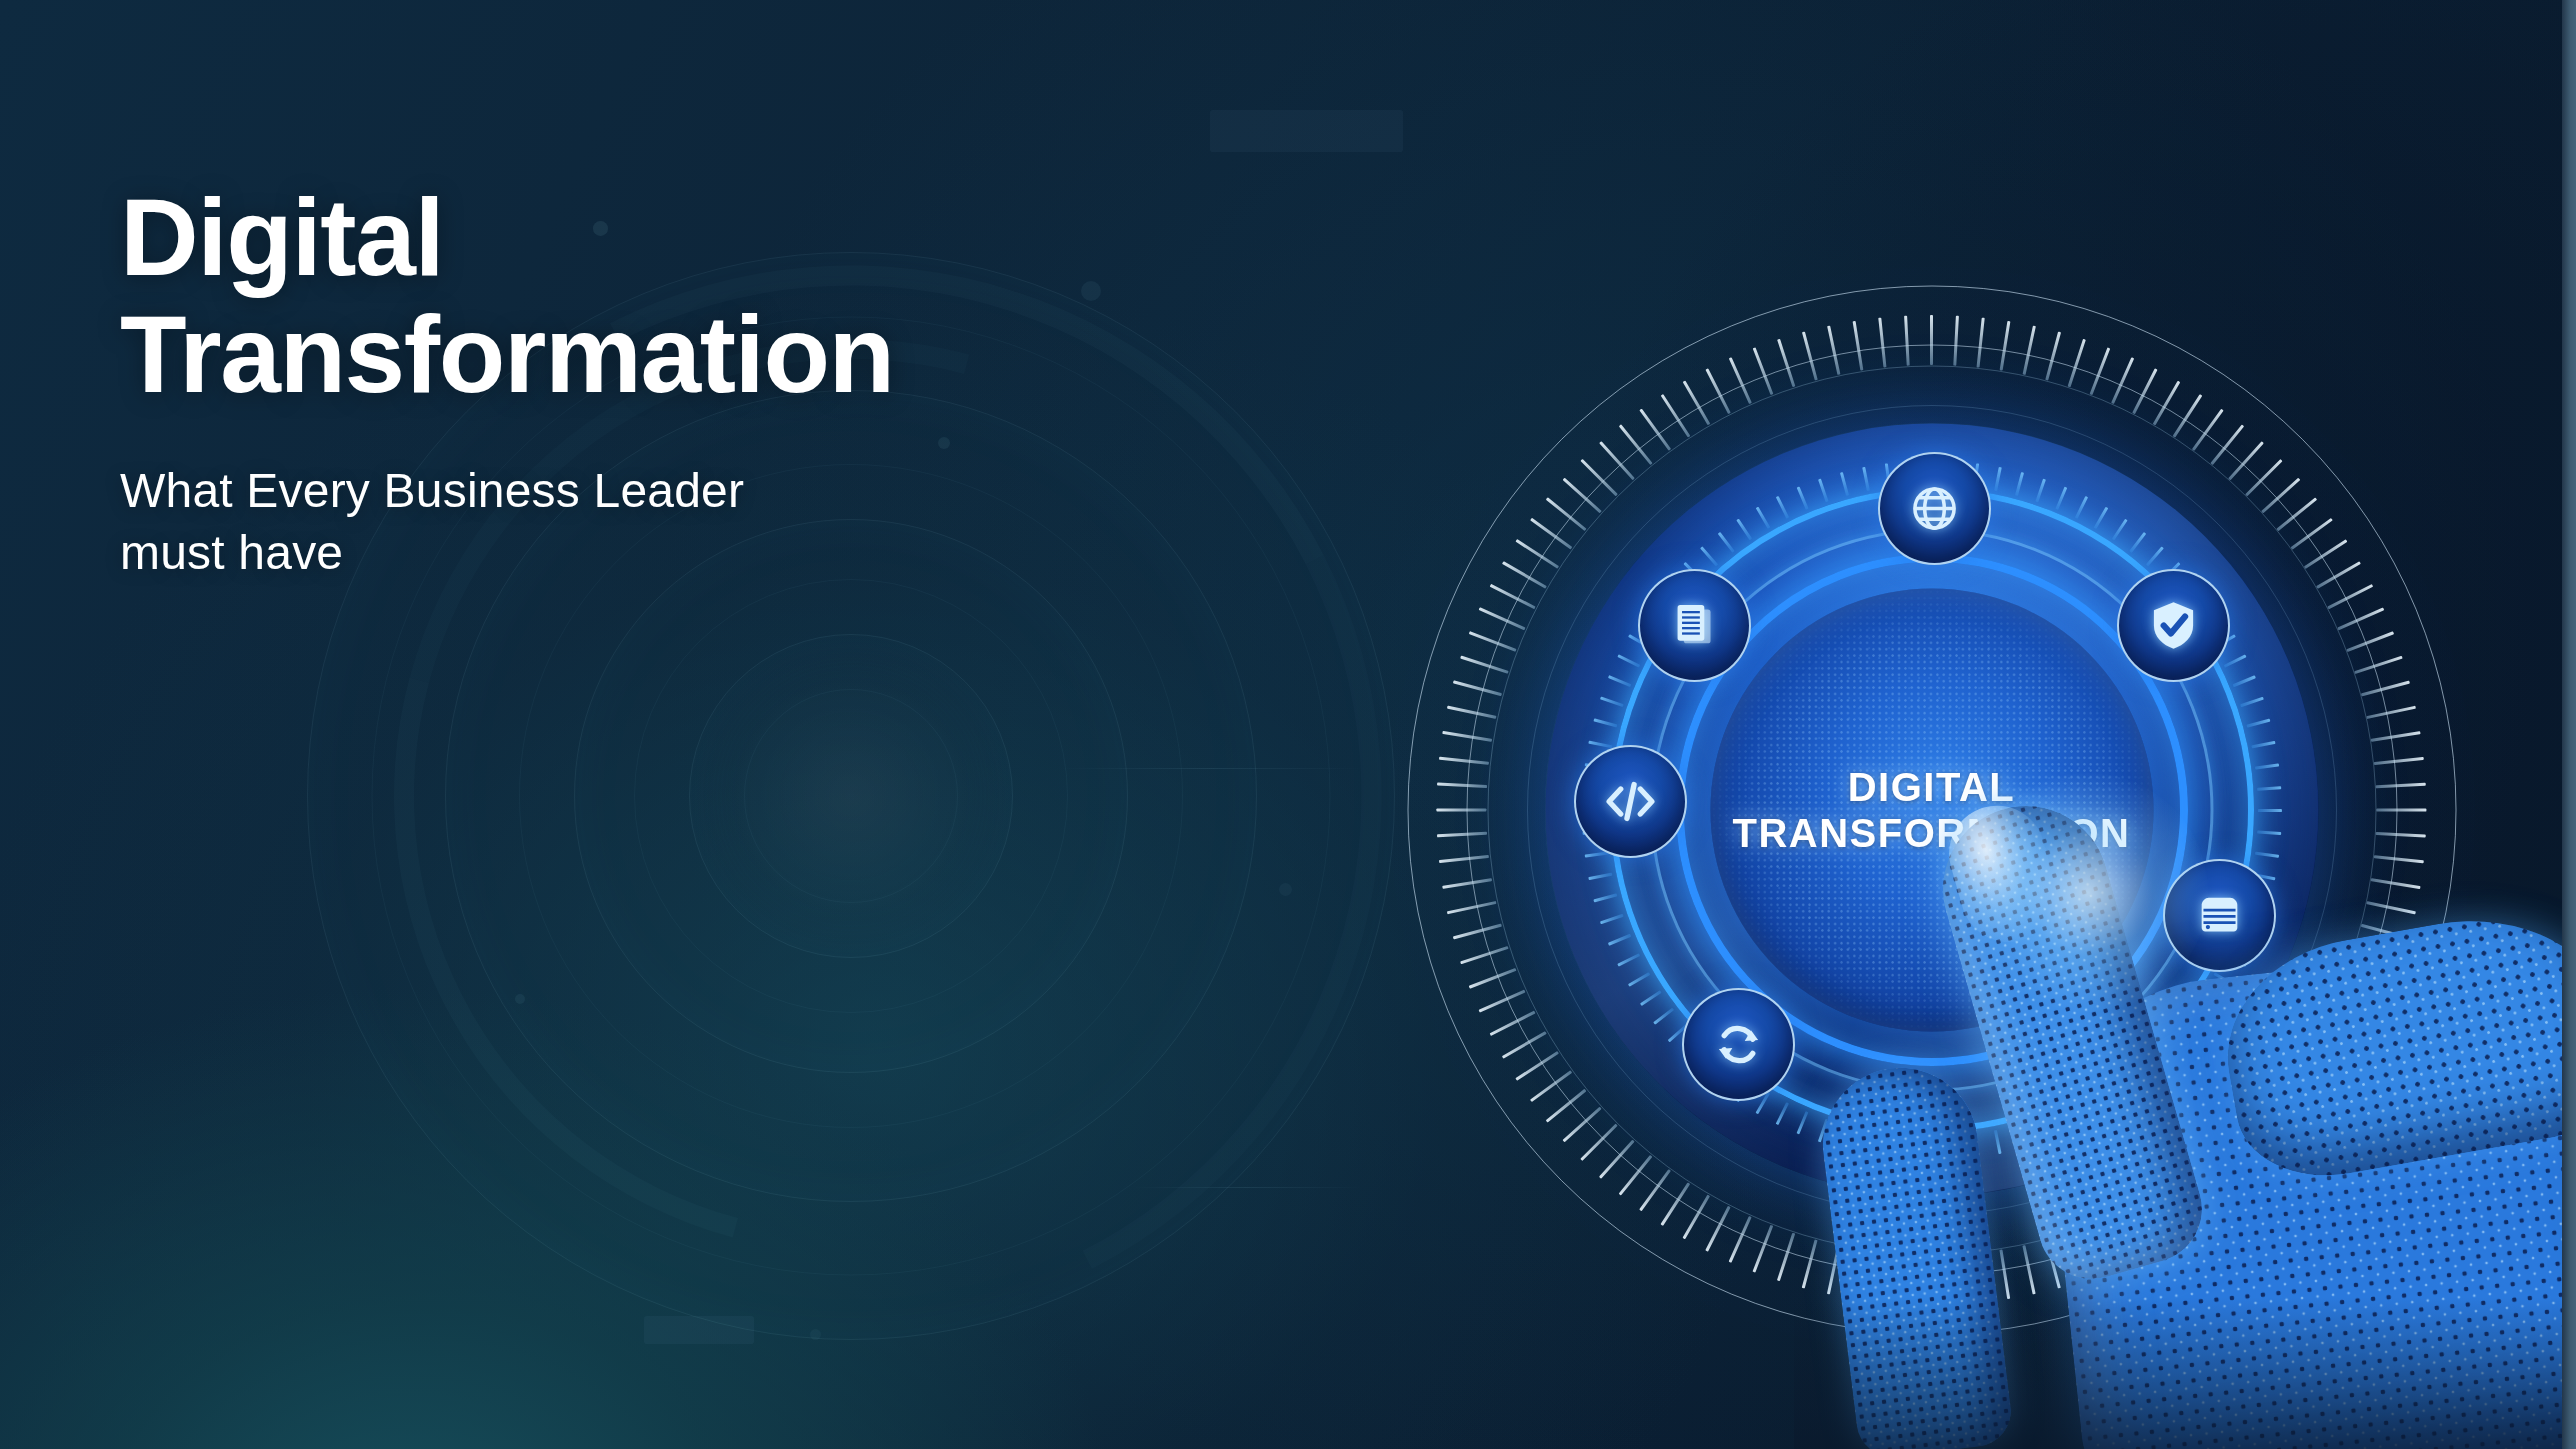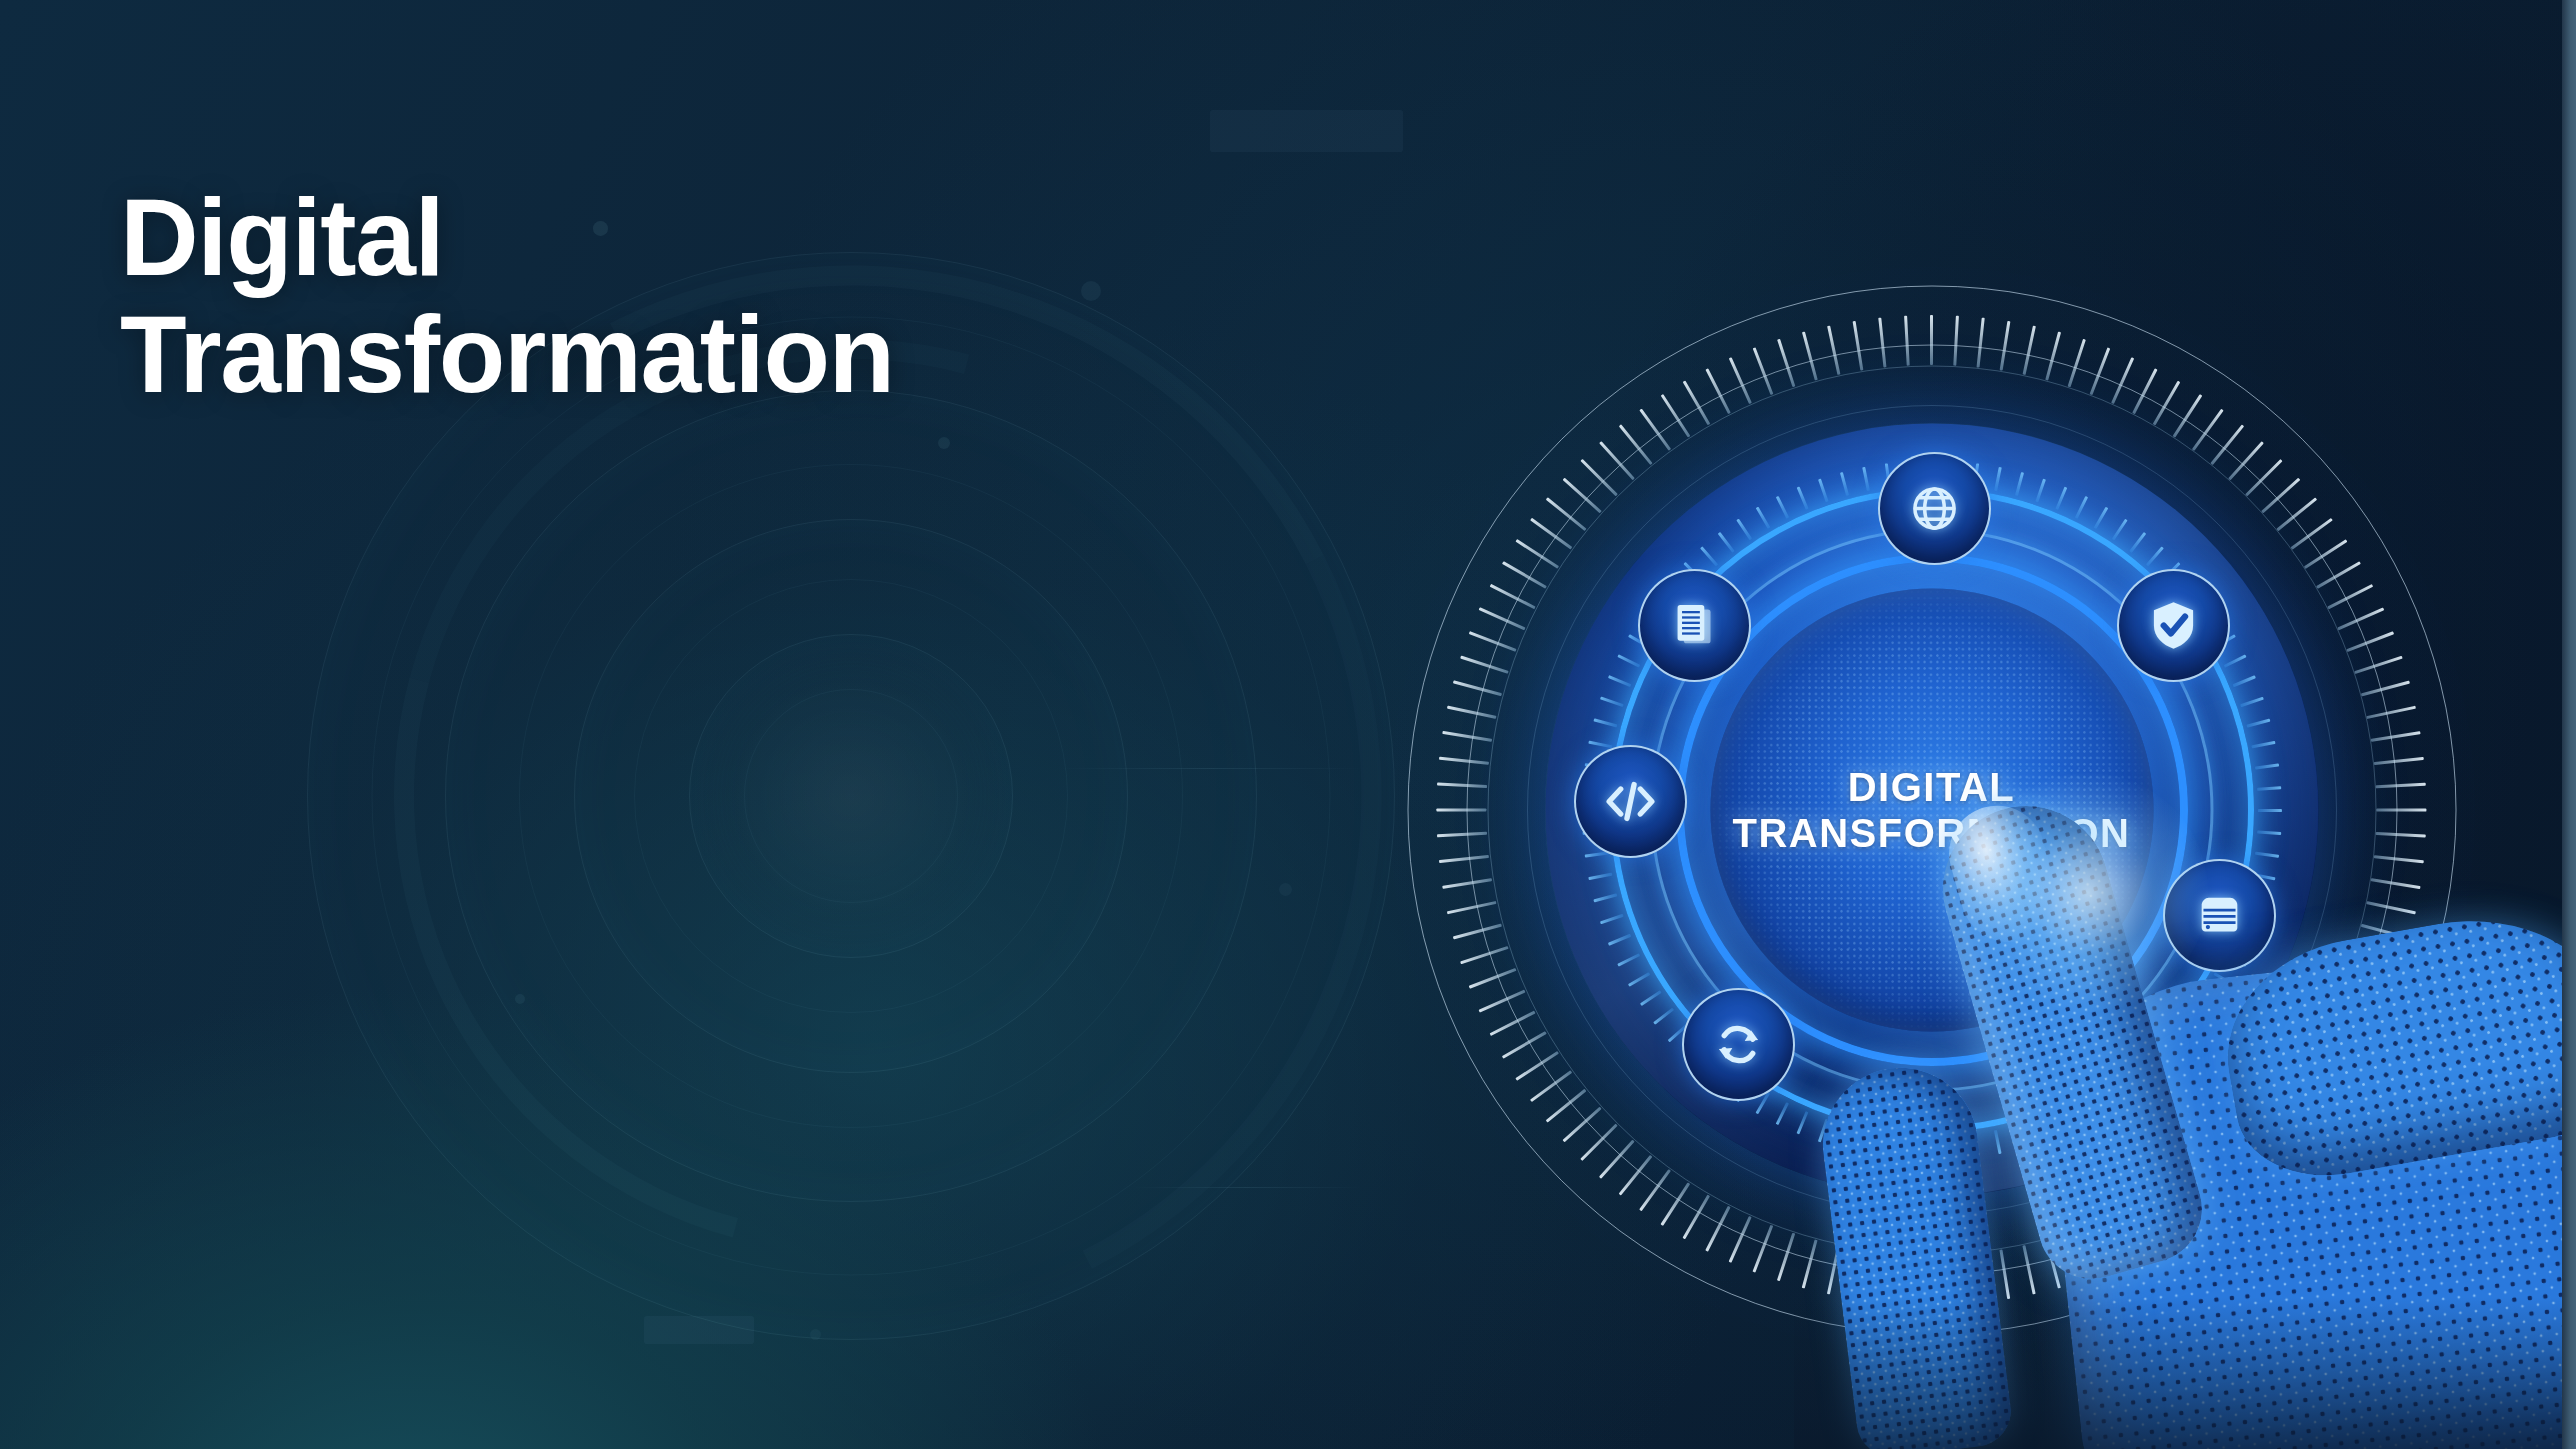--- a/index.html
+++ b/index.html
@@ -303,20 +303,22 @@
   <div class="bg-line" style="left:1132px; top:1187px; width:230px;"></div>
   <div class="bg-block" style="left:644px;  top:1316px; width:110px; height:28px;"></div>
   <div class="bg-block" style="left:1210px; top:110px;  width:193px; height:42px;"></div>
 
   <div class="copy">
     <h1 class="headline">
       <span class="ln">Digital</span>
       <span class="ln">Transformation</span>
     </h1>
     <p class="subhead">
+      <span class="ln">What Every Business Leader</span>
+      <span class="ln">must have</span>
     </p>
   </div>
 
   <div class="graphic">
     <div class="gfx-glow"></div>
 
     <div class="ring hair-out"></div>
     <div class="ticks" id="ticks-outer">
         <i style="transform: rotate(0deg);"></i>
         <i style="transform: rotate(3deg);"></i>

